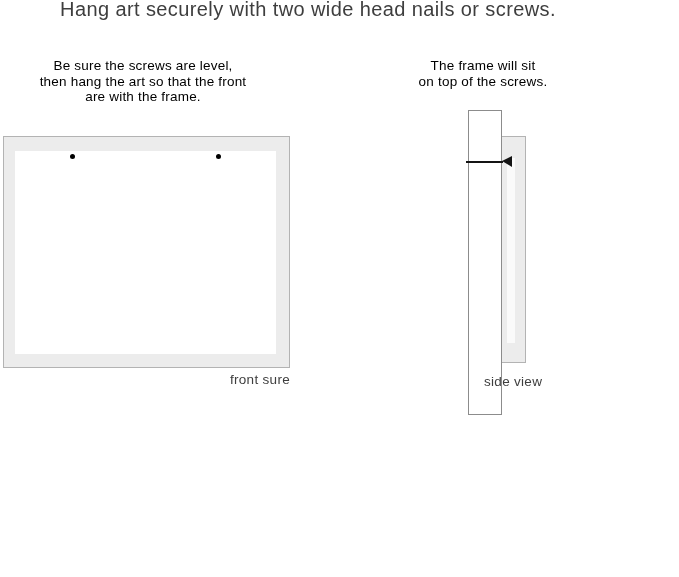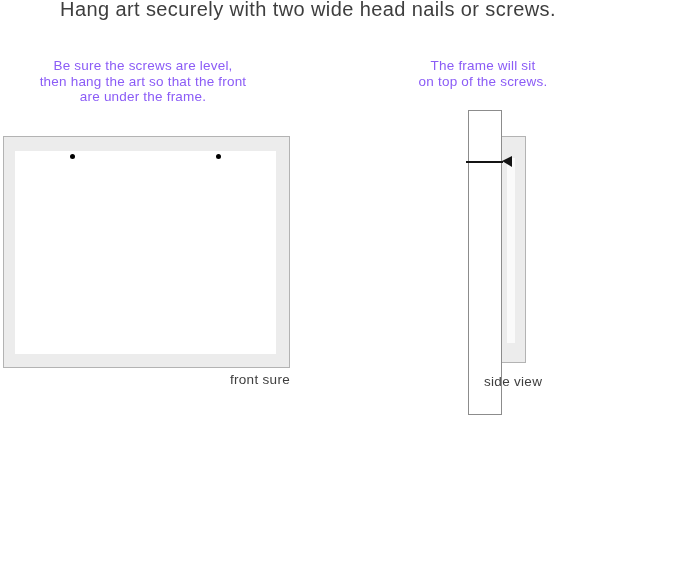--- a/index.html
+++ b/index.html
@@ -27,21 +27,21 @@
     letter-spacing: 0.4px;
     color: #3e3e3e;
   }
   .instruction {
     position: absolute;
     text-align: center;
     font-size: 13.5px;
     line-height: 15.5px;
     font-weight: 300;
     letter-spacing: 0.2px;
-    color: #8b5cf6;
+    color: #000000;
   }
   .instruction-left { left: 23px; top: 58px; width: 240px; }
   .instruction-right { left: 413px; top: 58px; width: 140px; }
 
   
   .front-frame {
     position: absolute;
     left: 3px;
     top: 136px;
     width: 285px;
@@ -138,21 +138,21 @@
 </head>
 <body>
 
 <div class="canvas">
 
   <div class="title">Hang art securely with two wide head nails or screws.</div>
 
   <div class="instruction instruction-left">
     <div>Be sure the screws are level,</div>
     <div>then hang the art so that the front</div>
-    <div>are under the frame.</div>
+    <div>are with the frame.</div>
   </div>
 
   <div class="instruction instruction-right">
     <div>The frame will sit</div>
     <div>on top of the screws.</div>
   </div>
 
   <div class="front-frame">
     <div class="front-frame-inner"></div>
     <div class="screw-dot left-dot"></div>

